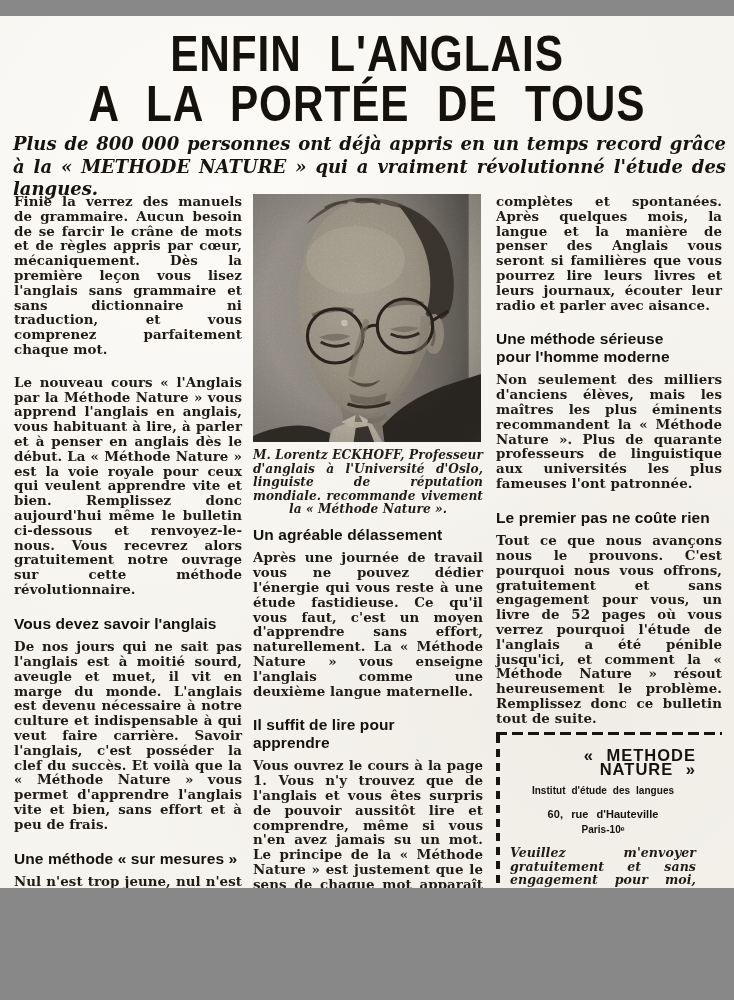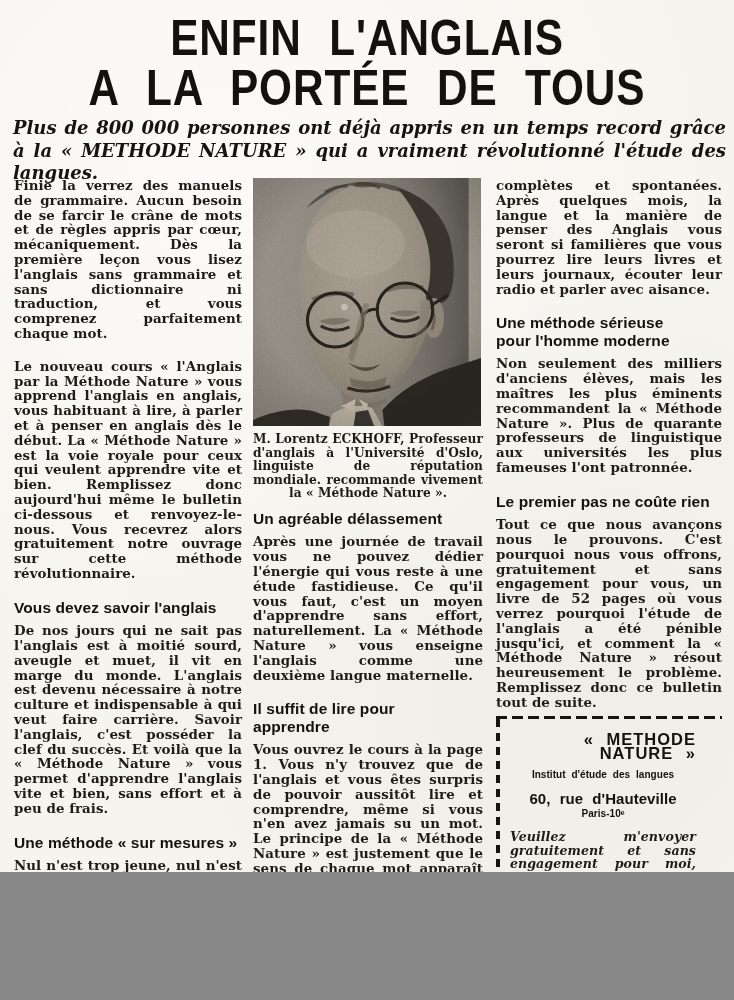--- a/index.html
+++ b/index.html
@@ -1,18 +1,18 @@
 <!DOCTYPE html>
 <html lang="fr"><head>
 <meta charset="utf-8">
 <style>
   html,body { margin:0; padding:0; }
   body { background:#888; }
   .page {
-    position:relative; width:734px; height:872px; margin:0 auto;
+    position:relative; width:734px; height:872px; margin:16px auto;
     background:#f6f4ee;
     background-image: radial-gradient(circle at 30% 20%, rgba(255,255,255,.6), rgba(0,0,0,0) 60%),
                       radial-gradient(circle at 80% 80%, rgba(120,110,90,.05), rgba(0,0,0,0) 55%);
     overflow:hidden; color:#1c1813;
   }
 
   
   .masthead { position:absolute; top:12px; left:0; right:0; text-align:center;
     font-family:"Liberation Sans", sans-serif; font-weight:bold; color:#15120e; }
   .hl { font-size:46px; line-height:50px; letter-spacing:1px; word-spacing:16px;
@@ -31,34 +31,34 @@
   .col-2 { left:253px; width:230px; }
   .col-3 { left:496px; width:226px; }
   .col p { margin:0 0 18px 0; }
   .col p.cont { margin-bottom:0; text-align-last:justify; }
   .colhead { font-family:"Liberation Sans", sans-serif; font-weight:bold;
     font-size:15.5px; line-height:17.5px; margin:0 0 7px 0;
     white-space:pre-line; letter-spacing:0.1px; color:#15110d; }
 
   
   .photo { width:228px; height:248px; display:block; margin:0 0 7px 0; }
-  .caption { font-family:"DejaVu Serif", serif; font-weight:bold; 
+  .caption { font-family:"DejaVu Serif", serif; font-weight:bold; font-style:italic;
     font-size:12.2px; line-height:13.6px; text-align:justify; text-align-last:center;
     margin:0 0 9px 0; }
 
   
   .coupon { position:relative; margin-top:0; padding:16px 26px 0 14px; min-height:352px; }
   .coupon::before { content:""; position:absolute; top:0; left:0; right:0; height:3.5px;
     background:repeating-linear-gradient(90deg,#17130e 0 11px, rgba(0,0,0,0) 11px 16px); }
   .coupon::after { content:""; position:absolute; top:3px; left:0; bottom:8px; width:3.5px;
     background:repeating-linear-gradient(180deg,#17130e 0 8px, rgba(0,0,0,0) 8px 14px); }
   .c-sans { font-family:"Liberation Sans", sans-serif; font-weight:bold; color:#15110d; }
   .c-title { font-size:16.5px; text-align:right; letter-spacing:1px; word-spacing:7px; margin-bottom:7px; }
   .c-inst  { font-size:10px; text-align:center; word-spacing:3px; margin-bottom:7px; }
-  .c-addr  { font-size:15px; text-align:center; word-spacing:5px; line-height:17px; }
+  .c-addr  { font-size:11px; text-align:center; word-spacing:5px; line-height:17px; }
   .c-city  { font-size:10px; text-align:center; margin-bottom:8px; }
   .c-body { font-family:"DejaVu Serif", serif; font-weight:bold; font-style:italic;
     font-size:12.6px; line-height:13.8px; text-align:justify; margin-bottom:3px; }
   .c-note { font-family:"DejaVu Serif", serif; font-weight:bold; font-style:italic;
     font-size:12.6px; margin-bottom:8px; }
   .frow { display:flex; align-items:flex-end; font-family:"Liberation Sans", sans-serif;
     font-weight:bold; font-size:19px; line-height:17px; color:#15110d; margin-bottom:6px; }
   .frow.tight { margin-bottom:2px; }
 </style>
 </head>

